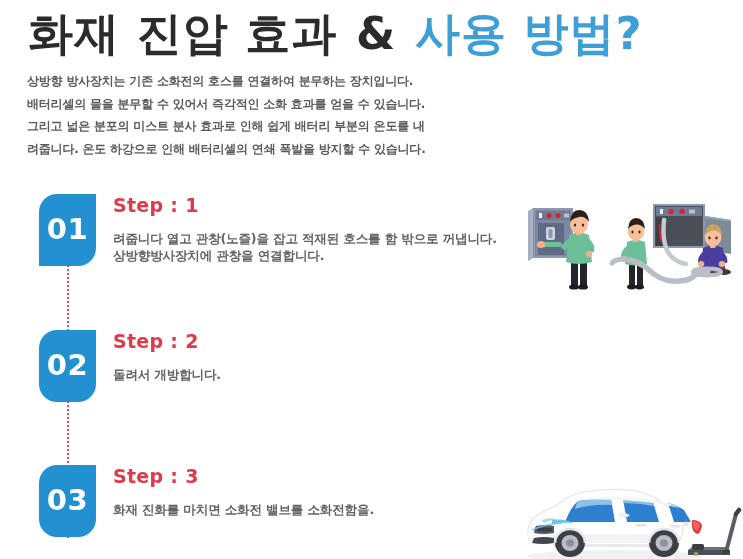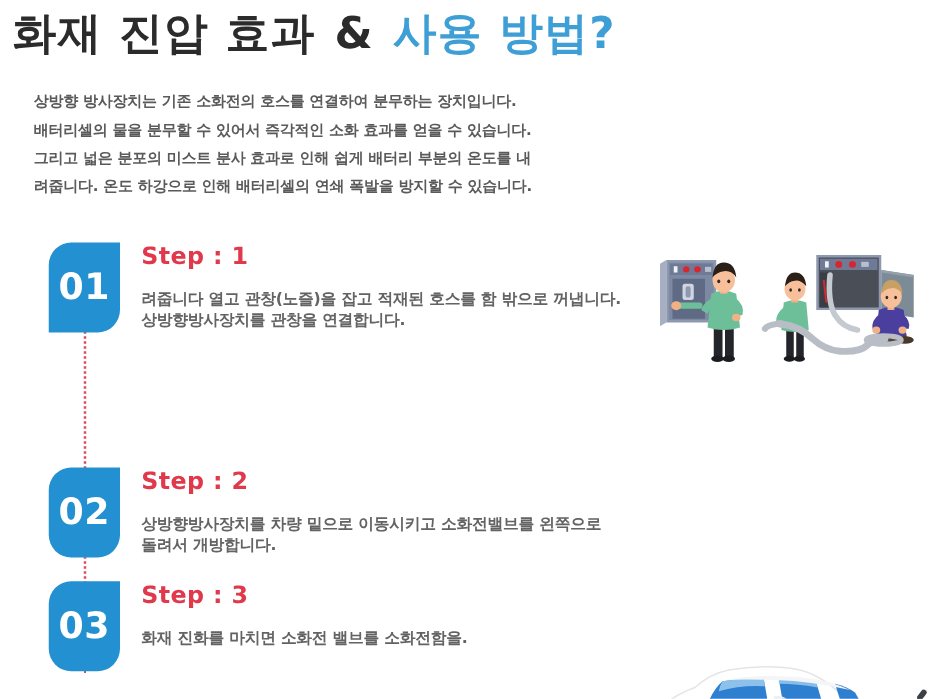--- a/index.html
+++ b/index.html
@@ -12,23 +12,23 @@
     height: 559px;
     overflow: hidden;
     font-family: "DejaVu Sans", "Liberation Sans", sans-serif;
     position: relative;
     -webkit-font-smoothing: antialiased;
   }
 
   
   .title {
     position: absolute;
-    left: 10px;
+    left: 28px;
     top: 6px;
-    font-size: 35px;
+    font-size: 45px;
     font-weight: bold;
     letter-spacing: 1px;
     white-space: nowrap;
     line-height: 1.25;
   }
   .title .t-dark { color: #2b2b2b; }
   .title .t-amp  { color: #2b2b2b; font-weight: bold; padding: 0 2px; }
   .title .t-blue { color: #3e9fd6; }
 
   
@@ -64,21 +64,21 @@
     border-left: 2px dotted #e0485c;
     z-index: 1;
   }
 
   .step {
     position: absolute;
     left: 0;
     width: 743px;
   }
   .step-1 { top: 14px;  height: 110px; }
-  .step-2 { top: 150px; height: 110px; margin-top: 44px; }
+  .step-2 { top: 150px; height: 110px; }
   .step-3 { top: 285px; height: 110px; }
 
   .badge {
     position: absolute;
     left: 39px;
     top: 0;
     width: 57px;
     height: 72px;
     background: #2391d1;
     color: #ffffff;
@@ -150,21 +150,21 @@
 
 <div class="steps">
 
   <div class="connector"></div>
 
   <div class="step step-1">
     <div class="badge badge-1">01</div>
     <div class="step-label">Step : 1</div>
     <div class="step-desc">
       <div>려줍니다 열고 관창(노즐)을 잡고 적재된 호스를 함 밖으로 꺼냅니다.</div>
-      <div>상방향방사장치를 관창을 연결합니다.</div>
+      <div>상방향방사장치에 관창을 연결합니다.</div>
     </div>
 
     <div class="art art-1">
       <svg width="215" height="92" viewBox="0 0 215 92">
 
         <rect x="8" y="6" width="40" height="50" fill="#8e99b0"></rect>
         <rect x="10" y="8" width="36" height="46" fill="#7d89a3"></rect>
 
         <rect x="11" y="9" width="34" height="9" fill="#6f7b96"></rect>
         <rect x="14" y="11" width="3" height="5" fill="#f2f2f2"></rect>
@@ -244,21 +244,20 @@
         <path d="M139 18 q-2 22 4 32 q6 10 18 12" stroke="#c5cad1" stroke-width="4.5" fill="none" stroke-linecap="round"></path>
         <ellipse cx="182" cy="70" rx="14" ry="3.4" fill="none" stroke="#b9bec6" stroke-width="4"></ellipse>
       </svg>
     </div>
   </div>
 
   <div class="step step-2">
     <div class="badge badge-2">02</div>
     <div class="step-label">Step : 2</div>
     <div class="step-desc">
-      <div>상방향방사장치를 차량 밑으로 이동시키고 소화전밸브를 왼쪽으로</div>
       <div>돌려서 개방합니다.</div>
     </div>
 
     <div class="art art-2">
       <svg width="220" height="90" viewBox="0 0 220 90">
 
         <ellipse cx="95" cy="76" rx="88" ry="6" fill="#f0f1f3"></ellipse>
 
         <path d="M12 62
                  q-4 -2 -4 -9

